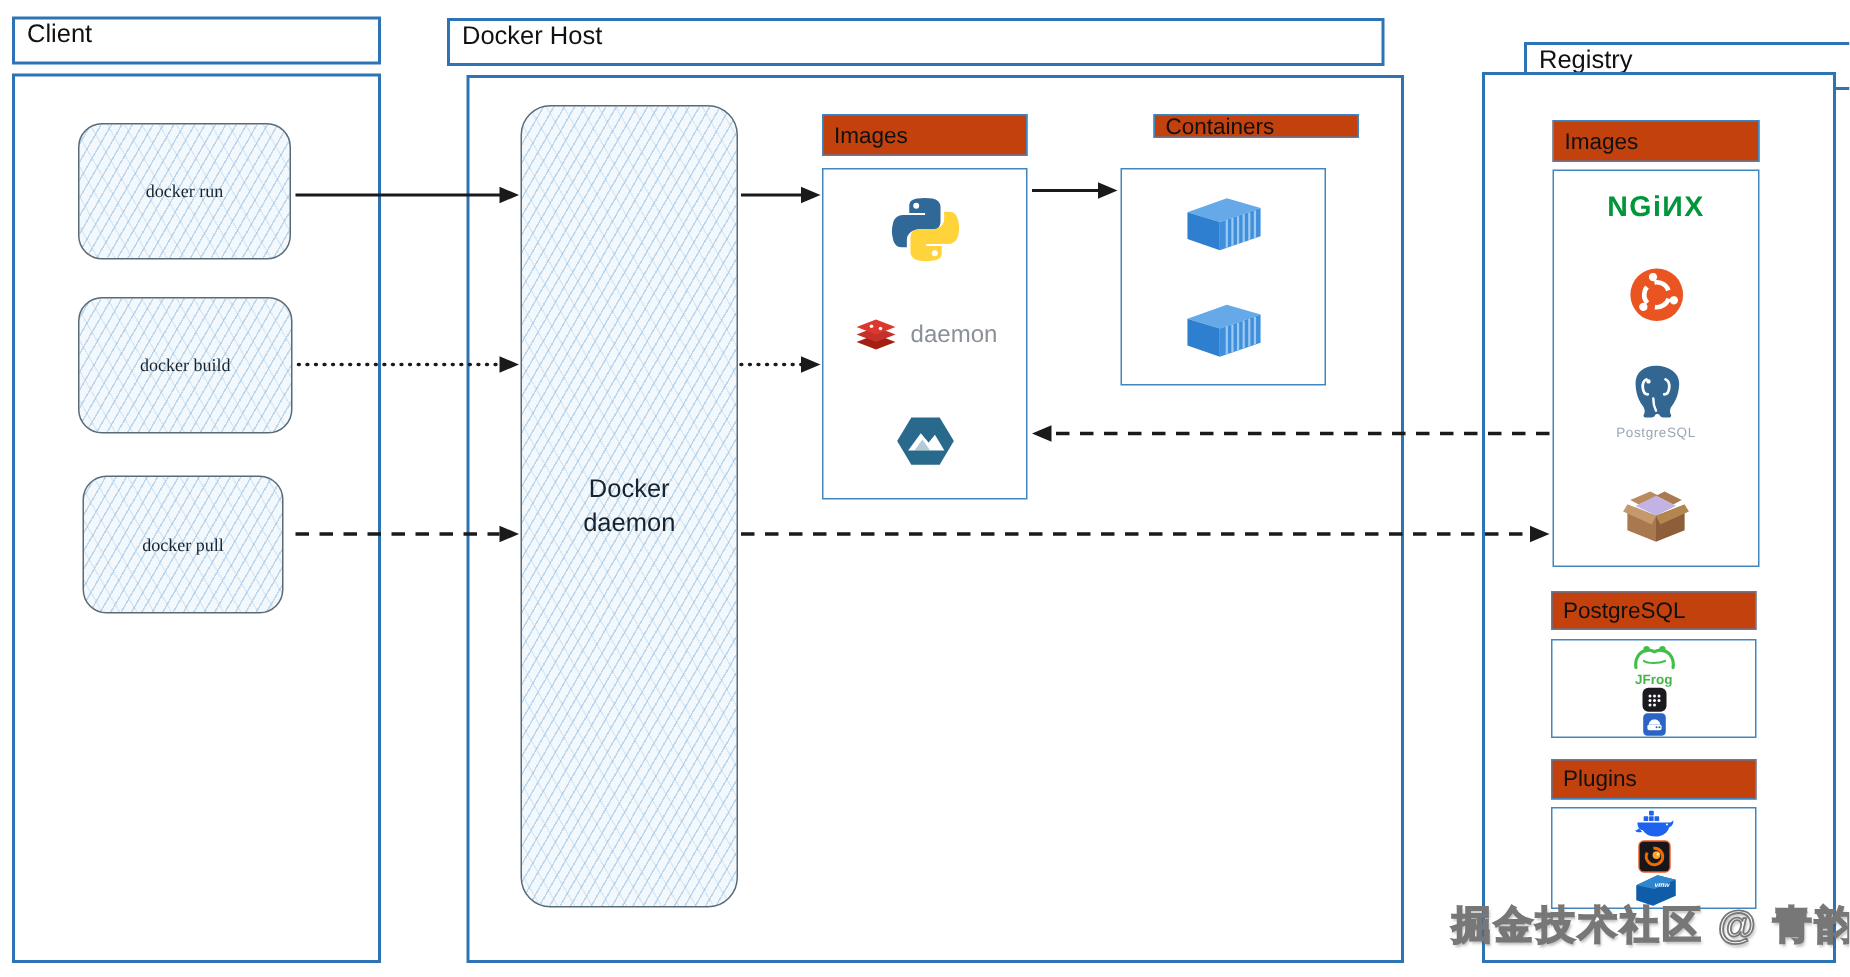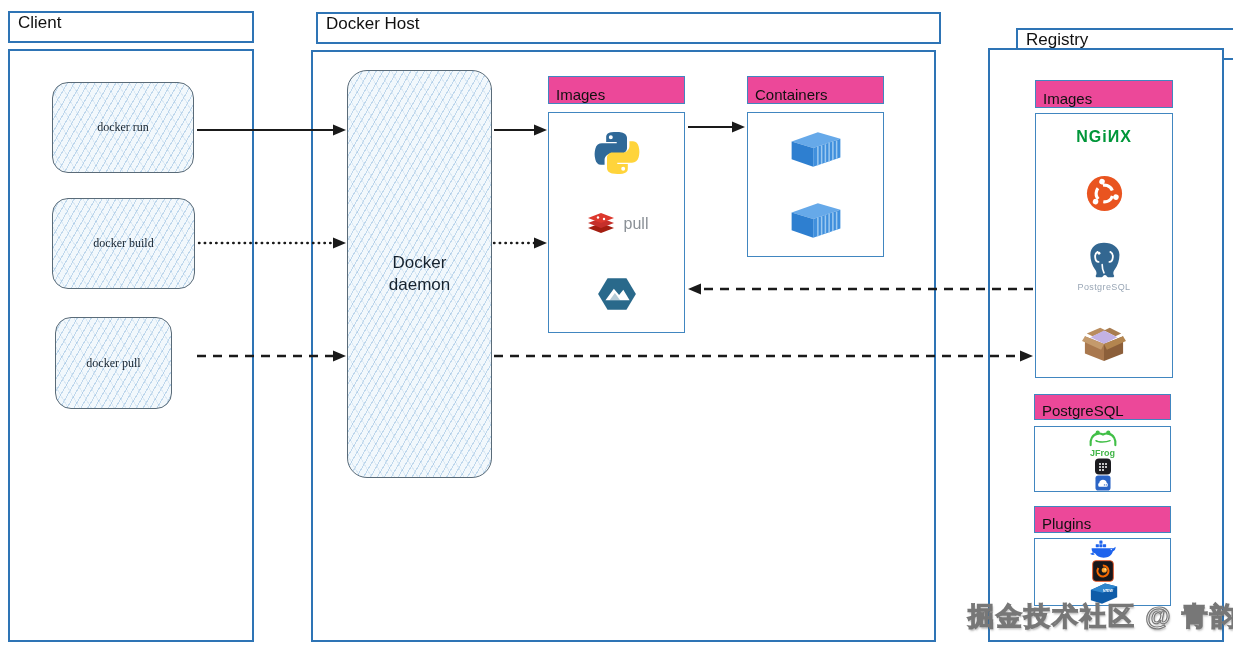--- a/index.html
+++ b/index.html
@@ -4,38 +4,38 @@
 <style>
   html,body{margin:0;padding:0;background:#ffffff;}
   .canvas{position:relative;width:1233px;height:651px;background:#fff;overflow:hidden;
           font-family:"Liberation Sans",sans-serif;color:#1a1a1a;}
   .abs{position:absolute;}
   
   .frame{border:2.5px solid #2E74B5;background:#fff;box-sizing:border-box;}
   .titlebox{border:2.5px solid #2E74B5;background:#fff;box-sizing:border-box;
             display:flex;align-items:flex-start;padding-left:8px;font-size:17px;color:#111;}
   
-  .ptitle{border:1.8px solid #4186C0;background:#ec4899;box-sizing:border-box;
-          display:flex;align-items:flex-end;padding-left:7px;font-size:15px;color:#111;}
+  .ptitle{border:1.8px solid #4186C0;background:#c2410c;box-sizing:border-box;
+          display:flex;align-items:center;padding-left:7px;font-size:15px;color:#111;}
   .pbody{border:1.8px solid #4186C0;background:#fff;box-sizing:border-box;
          display:flex;flex-direction:column;align-items:center;justify-content:space-around;}
   .prow{flex-direction:column;justify-content:space-evenly;}
   
   .sketch{box-sizing:border-box;border:1.6px solid #5a6b78;border-radius:16px;
     background-color:#f2f8fc;
     background-image:
       repeating-linear-gradient(120deg, rgba(140,183,221,.50) 0px, rgba(140,183,221,.50) 1px, transparent 1px, transparent 6px),
       repeating-linear-gradient(60deg, rgba(140,183,221,.22) 0px, rgba(140,183,221,.22) 1px, transparent 1px, transparent 10px);
     display:flex;align-items:center;justify-content:center;}
   .cmd{font-family:Liberation Serif, serif;font-size:12px;color:#16222e;}
   .daemon{border-radius:20px;font-size:17px;color:#16222e;text-align:center;line-height:1.3;}
   .daemon-label{width:90px;}
   
   .redis-label{font-size:16px;color:#8a9096;margin-left:7px;}
-  .nginx-word{color:#009639;font-weight:bold;font-size:16px;letter-spacing:1px;}
+  .nginx-word{color:#009639;font-weight:bold;font-size:19px;letter-spacing:1px;}
   .pg-label{font-size:9px;color:#9aa7b6;margin-top:1px;letter-spacing:.4px;}
   .jfrog-label{font-size:9px;color:#43b649;font-weight:bold;line-height:1;}
   .iconcol{display:flex;flex-direction:column;align-items:center;}
   .iconrow{display:flex;align-items:center;}
   .watermark{position:absolute;left:968px;top:599px;width:260px;
     font-size:26px;font-weight:bold;letter-spacing:2px;color:#ffffff;
     -webkit-text-stroke:1.2px #777777;
     text-shadow:1px 2px 2px rgba(60,60,60,.35);white-space:nowrap;}
   svg{display:block;}
 </style>
@@ -48,30 +48,30 @@
     <span>Client</span>
   </div>
   <div class="frame abs" style="left:8px;top:49px;width:246px;height:593px;"></div>
 
   <div class="sketch cmd abs" style="left:52px;top:82px;width:142px;height:91px;">
     <span>docker run</span>
   </div>
   <div class="sketch cmd abs" style="left:52px;top:198px;width:143px;height:91px;">
     <span>docker build</span>
   </div>
-  <div class="sketch cmd abs" style="left:55px;top:317px;width:117px;height:92px;">
+  <div class="sketch cmd abs" style="left:55px;top:317px;width:134px;height:92px;">
     <span>docker pull</span>
   </div>
 
-  <div class="titlebox abs" style="left:316px;top:12px;width:625px;height:32px;">
+  <div class="titlebox abs" style="left:298px;top:12px;width:625px;height:32px;">
     <span>Docker Host</span>
   </div>
   <div class="frame abs" style="left:311px;top:50px;width:625px;height:592px;"></div>
 
-  <div class="sketch daemon abs" style="left:347px;top:70px;width:145px;height:408px;">
+  <div class="sketch daemon abs" style="left:347px;top:70px;width:145px;height:535px;">
     <span class="daemon-label">Docker daemon</span>
   </div>
 
   <div class="ptitle abs" style="left:548px;top:76px;width:137px;height:28px;">
     <span>Images</span>
   </div>
   <div class="pbody abs" style="left:548px;top:112px;width:137px;height:221px;">
 
     <svg width="46" height="46" viewBox="0 0 48 48">
       <defs>
@@ -82,31 +82,31 @@
     </svg>
 
     <div class="iconrow">
       <svg width="32" height="28" viewBox="0 0 32 28">
         <path d="M16 13 L29 18 L16 23 L3 18 Z" fill="#A41E11"></path>
         <path d="M16 8 L29 13 L16 18 L3 13 Z" fill="#C6302B"></path>
         <path d="M16 3 L29 8 L16 13 L3 8 Z" fill="#DC382D"></path>
         <circle cx="13" cy="7.5" r="1.2" fill="#fff"></circle>
         <circle cx="19" cy="9" r="1.2" fill="#fff"></circle>
       </svg>
-      <span class="redis-label">pull</span>
+      <span class="redis-label">daemon</span>
     </div>
 
     <svg width="42" height="42" viewBox="0 0 40 40">
       <polygon points="2,20 11,5 29,5 38,20 29,35 11,35" fill="#29698B"></polygon>
       <polygon points="9,26 17,15 22,21 26,16 32,26" fill="#ffffff"></polygon>
       <polygon points="13,26 18,19 23,26" fill="#29698B" opacity="0.35"></polygon>
     </svg>
   </div>
 
-  <div class="ptitle abs" style="left:747px;top:76px;width:137px;height:28px;">
+  <div class="ptitle abs" style="left:769px;top:76px;width:137px;height:16px;">
     <span>Containers</span>
   </div>
   <div class="pbody abs" style="left:747px;top:112px;width:137px;height:145px;">
     <svg width="60" height="42" viewBox="0 0 64 44">
       <polygon points="6,14 34,4 58,11 29,21" fill="#66A9E9"></polygon>
       <polygon points="6,14 29,21 29,41 6,33" fill="#2E7FD0"></polygon>
       <polygon points="29,21 58,11 58,31 29,41" fill="#3F8FDD"></polygon>
       <path d="M34 19.4 V39.2 M38 18.1 V37.9 M42 16.8 V36.6 M46 15.4 V35.2 M50 14.1 V33.8 M54 12.8 V32.4" stroke="#9CC9F0" stroke-width="1.6"></path>
     </svg>
     <svg width="60" height="42" viewBox="0 0 64 44">

